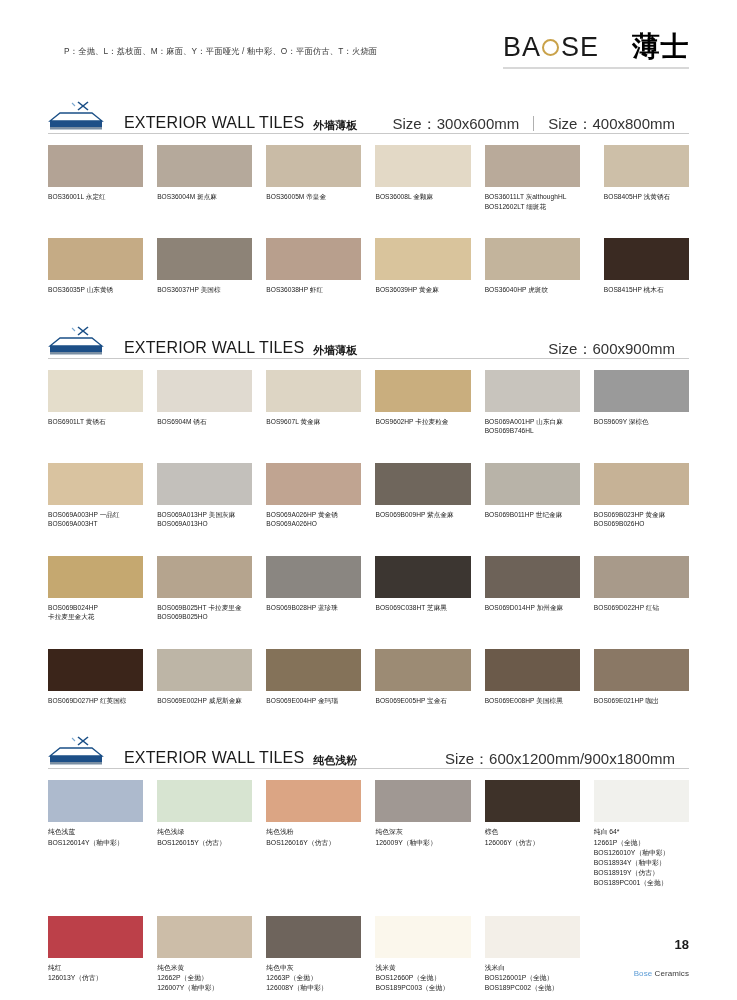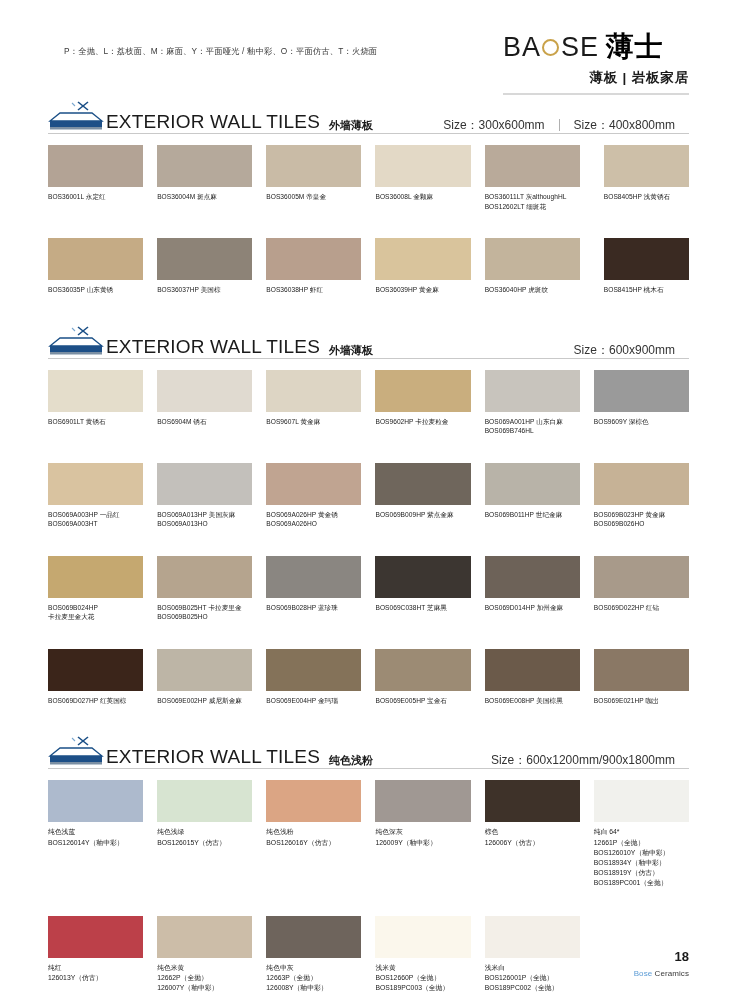--- a/index.html
+++ b/index.html
@@ -12,21 +12,21 @@
   }
   .page { position: relative; width: 737px; height: 1000px; padding: 0; border-radius: 11px; }
 
   
   .topbar { position: relative; height: 100px; }
   .legend {
     position: absolute; left: 64px; top: 46px;
     font-size: 8.3px; letter-spacing: .02em; color: #3a3a3a; white-space: nowrap;
   }
   .logo { position: absolute; right: 48px; top: 33px; text-align: right; }
-  .logo-row1 { display: flex; align-items: center; justify-content: flex-start; gap: 7px; }
+  .logo-row1 { display: flex; align-items: center; justify-content: space-between; gap: 7px; }
   .logo-latin {
     font-size: 27px; font-weight: 400; letter-spacing: .035em;
     color: #1a1a1a; font-family: "Liberation Sans", sans-serif; line-height: 1;
     display: flex; align-items: center;
   }
   .logo-latin .o-ring {
     display: inline-block; width: 17px; height: 17px; border: 2.6px solid #c9a24a;
     border-radius: 50%; margin: 0 1.5px;
   }
   .logo-cn {
@@ -43,28 +43,28 @@
 
   
   .section { position: relative; margin: 0 48px; }
   .sec-head {
     display: flex; align-items: flex-end; height: 34px;
     border-bottom: 1px solid #c9c9c9; padding-bottom: 2px; position: relative;
   }
   .tile-icon { position: relative; width: 56px; height: 30px; flex: 0 0 56px; }
   .tile-icon svg { position: absolute; left: 0; bottom: 0; }
   .sec-title-en {
-    font-size: 19px; color: #1a1a1a; letter-spacing: .01em; margin-left: 2px;
+    font-size: 16px; color: #1a1a1a; letter-spacing: .01em; margin-left: 20px;
     line-height: 1;
   }
   .sec-title-cn {
     font-size: 11px; color: #1a1a1a; font-weight: bold; margin-left: 9px; line-height: 1;
   }
   .sec-sizes { margin-left: auto; display: flex; align-items: flex-end; line-height: 1; }
-  .sec-size { font-size: 12px; color: #333; padding: 0 14px; white-space: nowrap; }
+  .sec-size { font-size: 15px; color: #333; padding: 0 14px; white-space: nowrap; }
   .sec-size + .sec-size { border-left: 1px solid #b0b0b0; }
 
   
   .grid { display: grid; gap: 0 14px; margin-top: 11px; }
   .g6 { grid-template-columns: repeat(6, 1fr); }
   .cell { }
   .swatch {
     width: 100%; height: 42px; border: 0; position: relative;
     background-size: cover; background-position: center;
   }
@@ -77,42 +77,41 @@
   .sec-gap { height: 30px; }
 
   
   .solid-swatch { width: 100%; height: 42px; }
   .solid-lbl-title { font-size: 6.8px; line-height: 1.5; color: #1a1a1a; }
   .solid-lbl { font-size: 6.8px; line-height: 1.5; color: #1a1a1a; white-space: nowrap; }
 
   
   .footer { position: absolute; right: 48px; bottom: 22px; text-align: right; }
   .pg-num { font-size: 13px; font-weight: bold; color: #1a1a1a; line-height: 1; }
-  .pg-brand { font-size: 8px; margin-top: 6px; letter-spacing: .01em; }
+  .pg-brand { font-size: 8px; margin-top: 18px; letter-spacing: .01em; }
   .pg-brand .b1 { color: #5b9bd5; }
   .pg-brand .b2 { color: #3a3a3a; }
 </style>
 </head>
 <body>
 
 <div class="page">
 
   <div class="topbar">
     <div class="legend">P：全抛、L：荔枝面、M：麻面、Y：平面哑光 / 釉中彩、O：平面仿古、T：火烧面</div>
 
     <div class="logo">
       <div class="logo-row1">
         <span class="logo-latin">
           <span>BA</span>
           <span class="o-ring"></span>
           <span>SE</span>
         </span>
         <span class="logo-cn">薄士</span>
       </div>
-      <div class="logo-row2">薄板 | 岩板家居</div>
       <div class="logo-rule"></div>
     </div>
   </div>
 
   <div id="sections-host">
       <div class="section">
         <div class="sec-head">
       <span class="tile-icon">
     <svg width="56" height="30" viewBox="0 0 56 30">
       <path d="M30 1 L40 9" stroke="#1a4f86" stroke-width="1.6" fill="none"></path>

